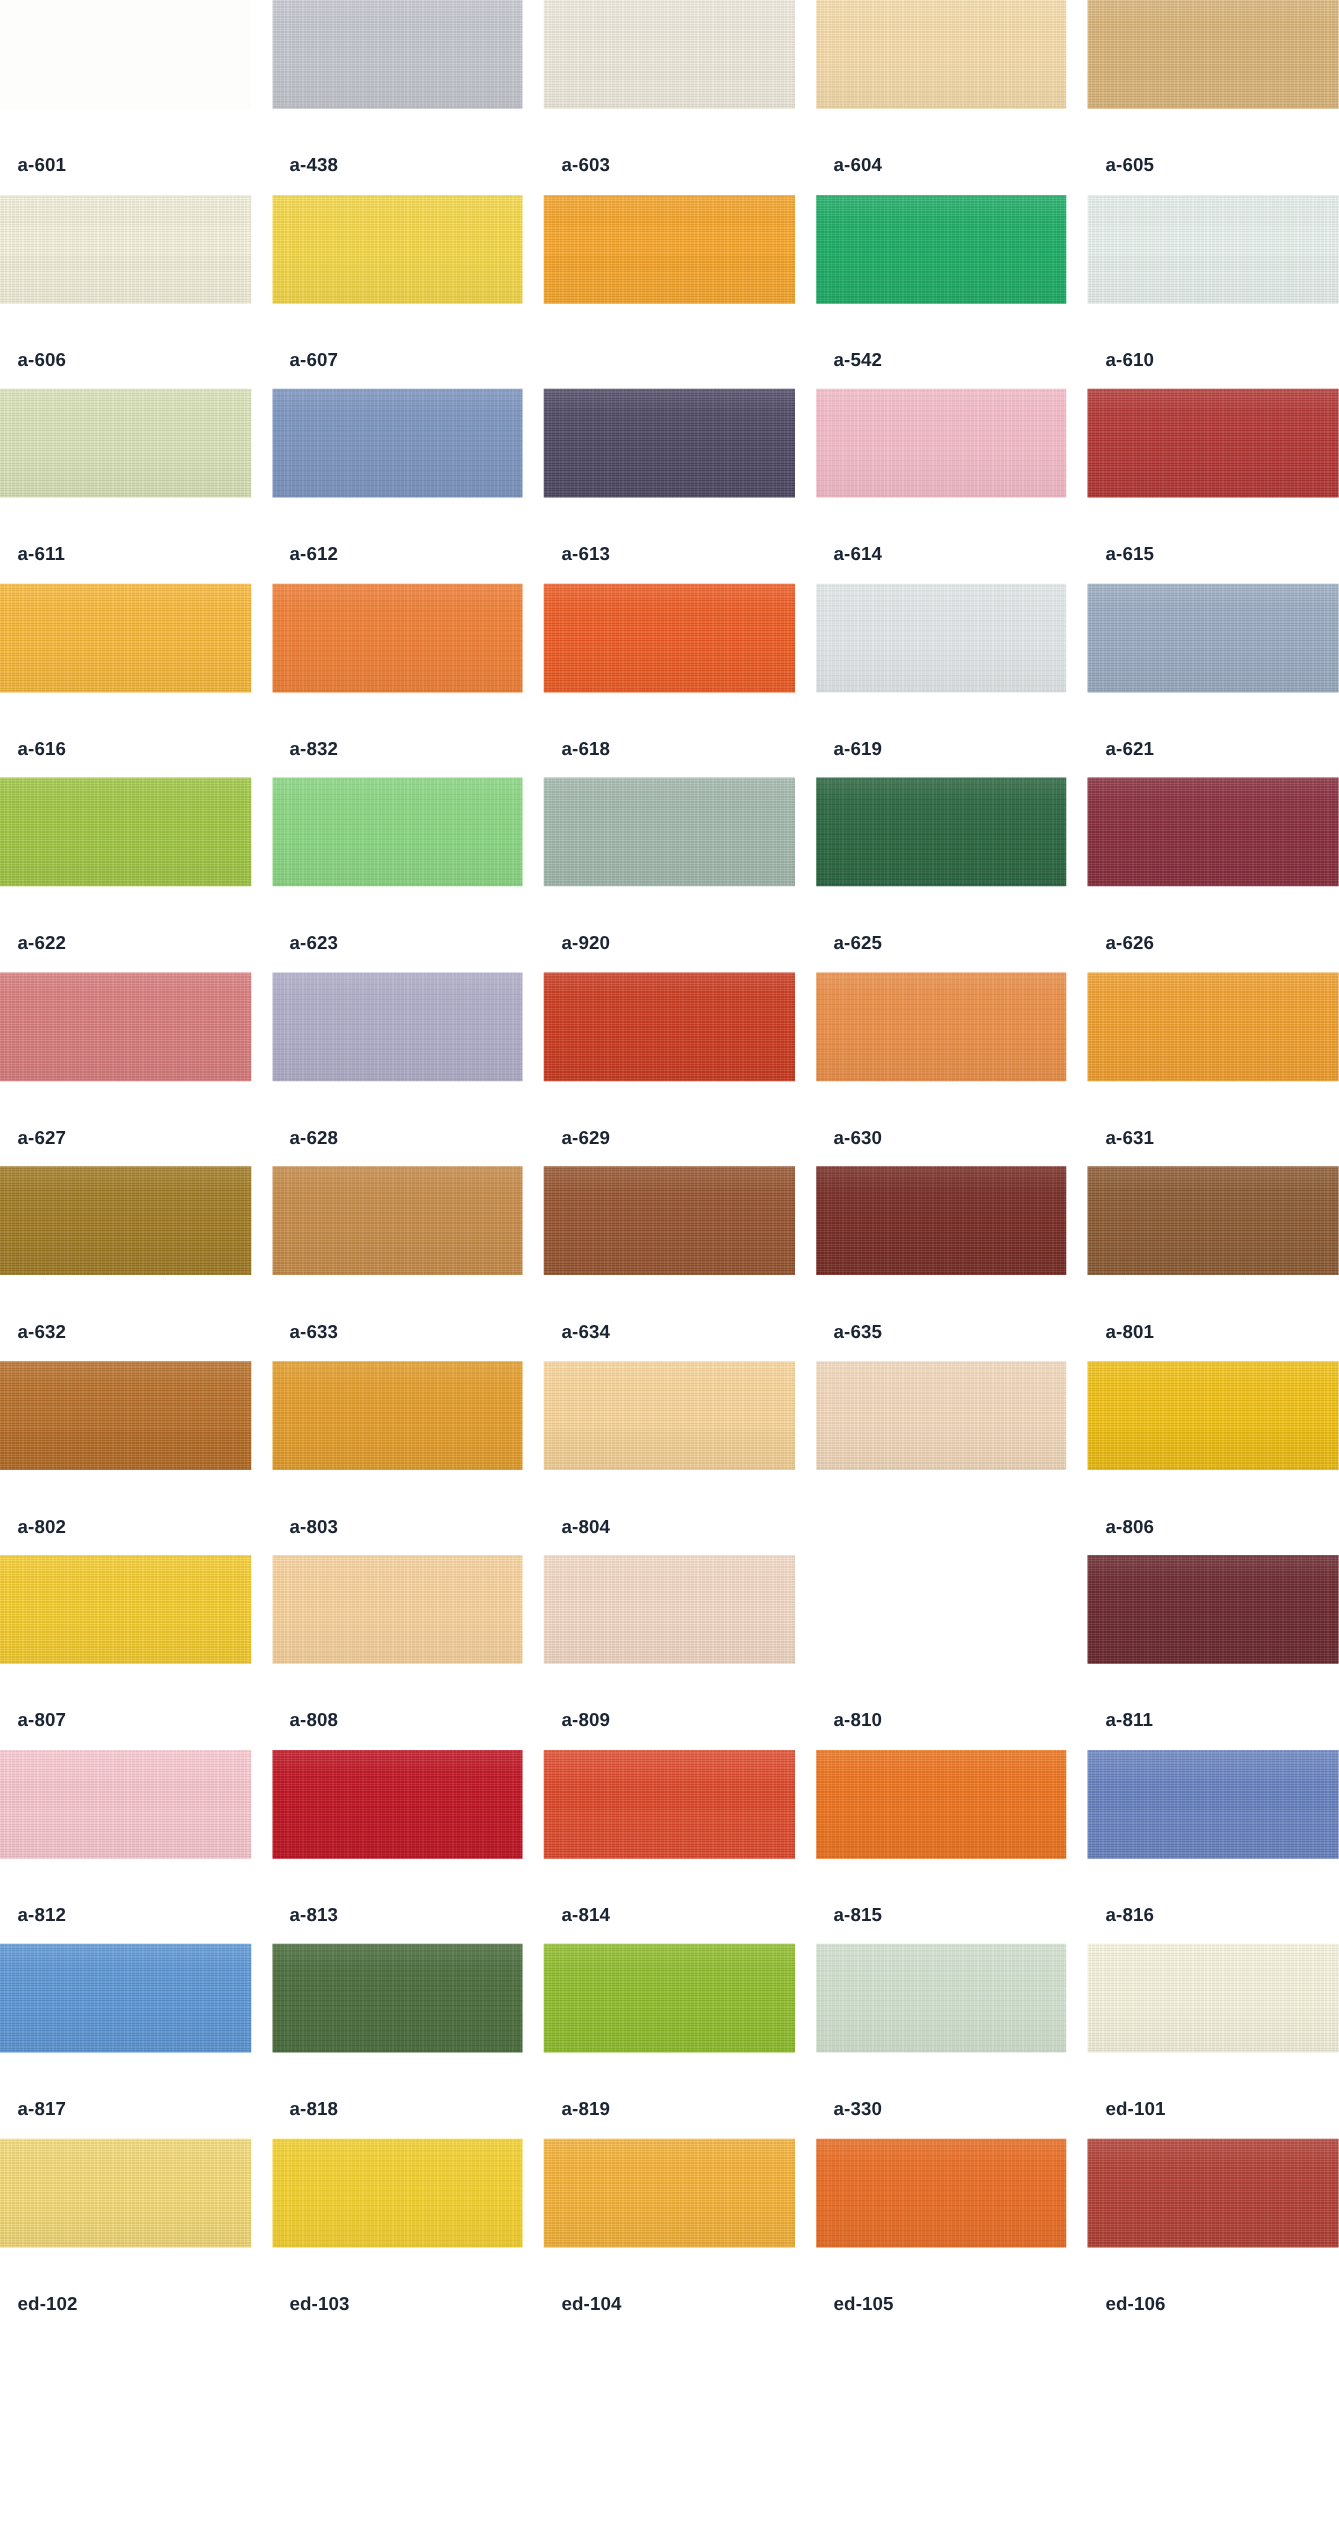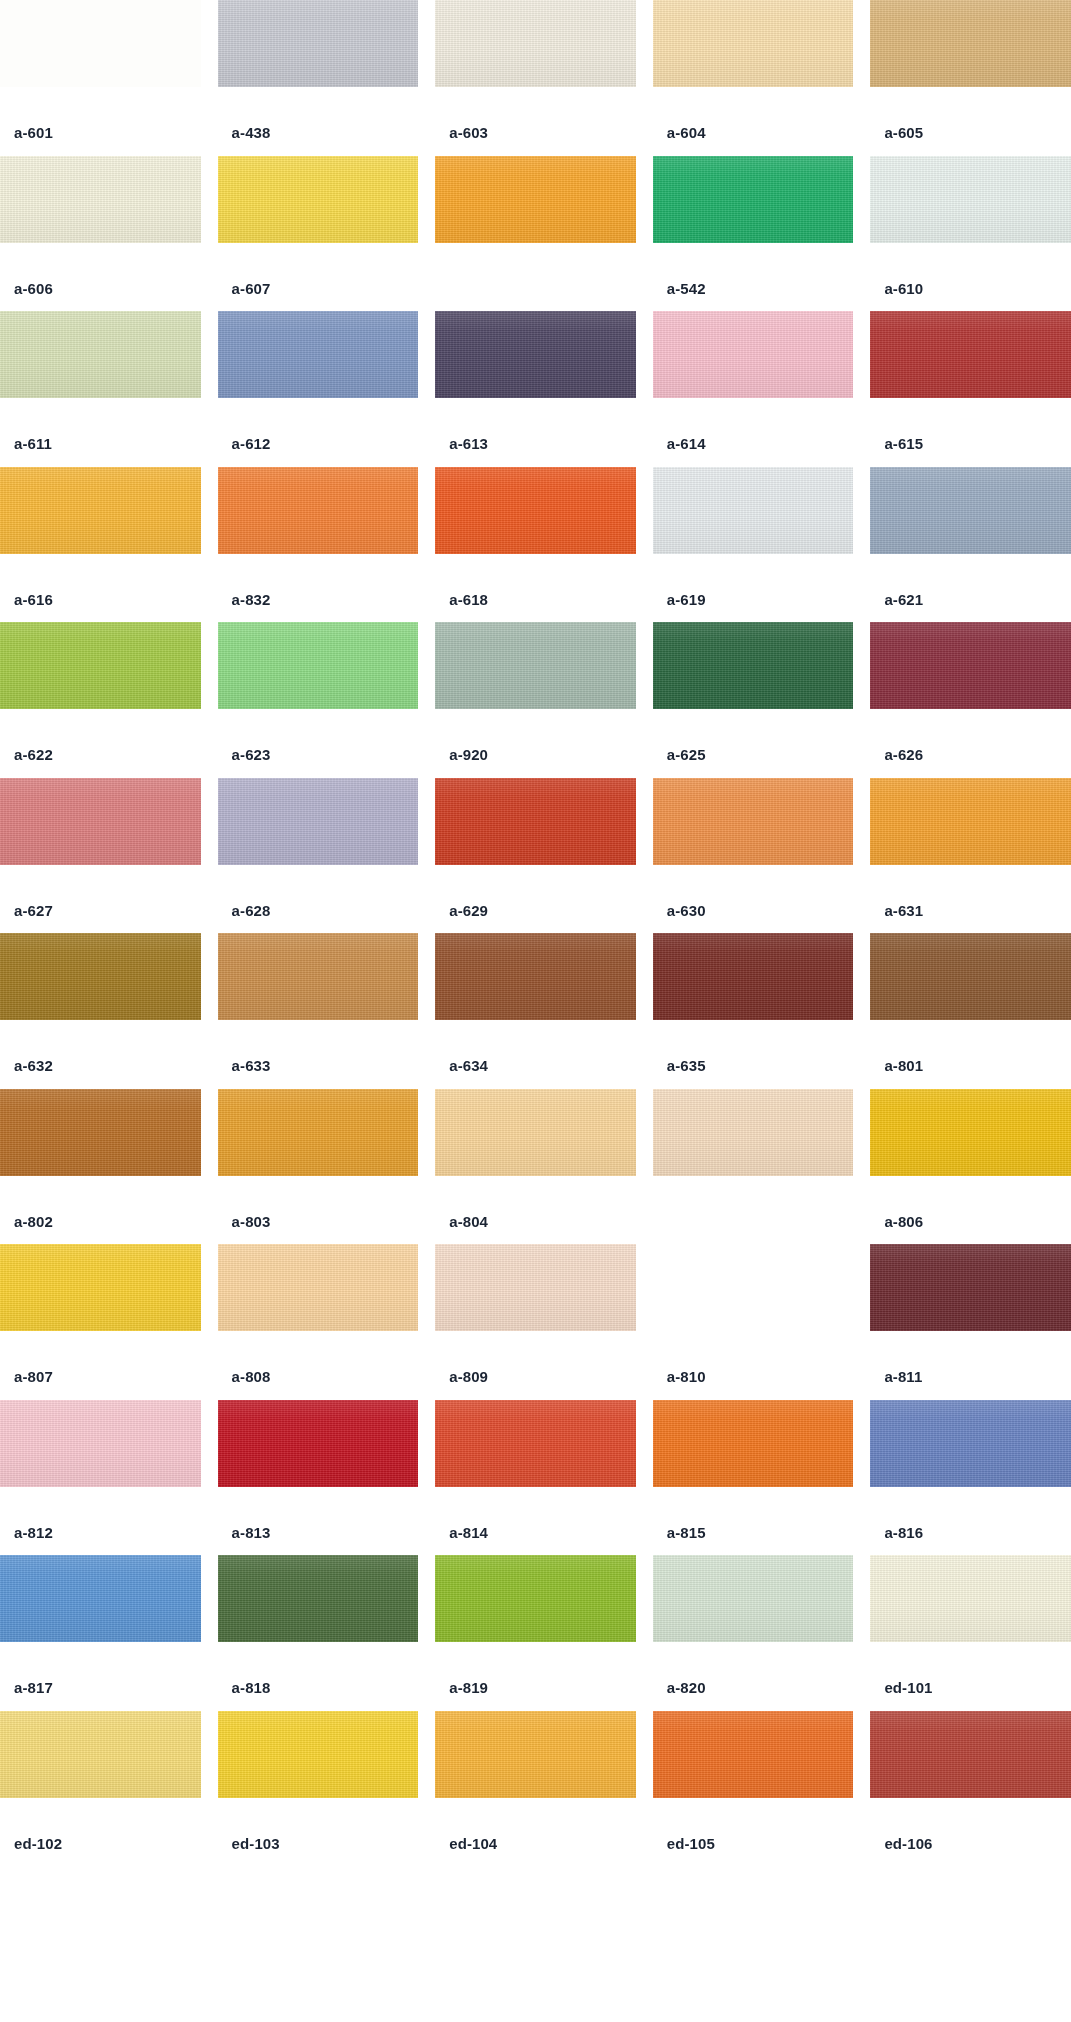--- a/index.html
+++ b/index.html
@@ -304,21 +304,21 @@
     <div class="swatch-cell">
       <div class="swatch-chip has-color" style="background-color: rgb(76, 111, 61);"></div>
       <div class="swatch-label">a-818</div>
     </div>
     <div class="swatch-cell">
       <div class="swatch-chip has-color" style="background-color: rgb(143, 190, 42);"></div>
       <div class="swatch-label">a-819</div>
     </div>
     <div class="swatch-cell">
       <div class="swatch-chip has-color" style="background-color: rgb(215, 230, 212);"></div>
-      <div class="swatch-label">a-820</div>
+      <div class="swatch-label">a-330</div>
     </div>
     <div class="swatch-cell">
       <div class="swatch-chip has-color" style="background-color: rgb(247, 244, 222);"></div>
       <div class="swatch-label">ed-101</div>
     </div>
     <div class="swatch-cell">
       <div class="swatch-chip has-color" style="background-color: rgb(247, 221, 121);"></div>
       <div class="swatch-label">ed-102</div>
     </div>
     <div class="swatch-cell">

